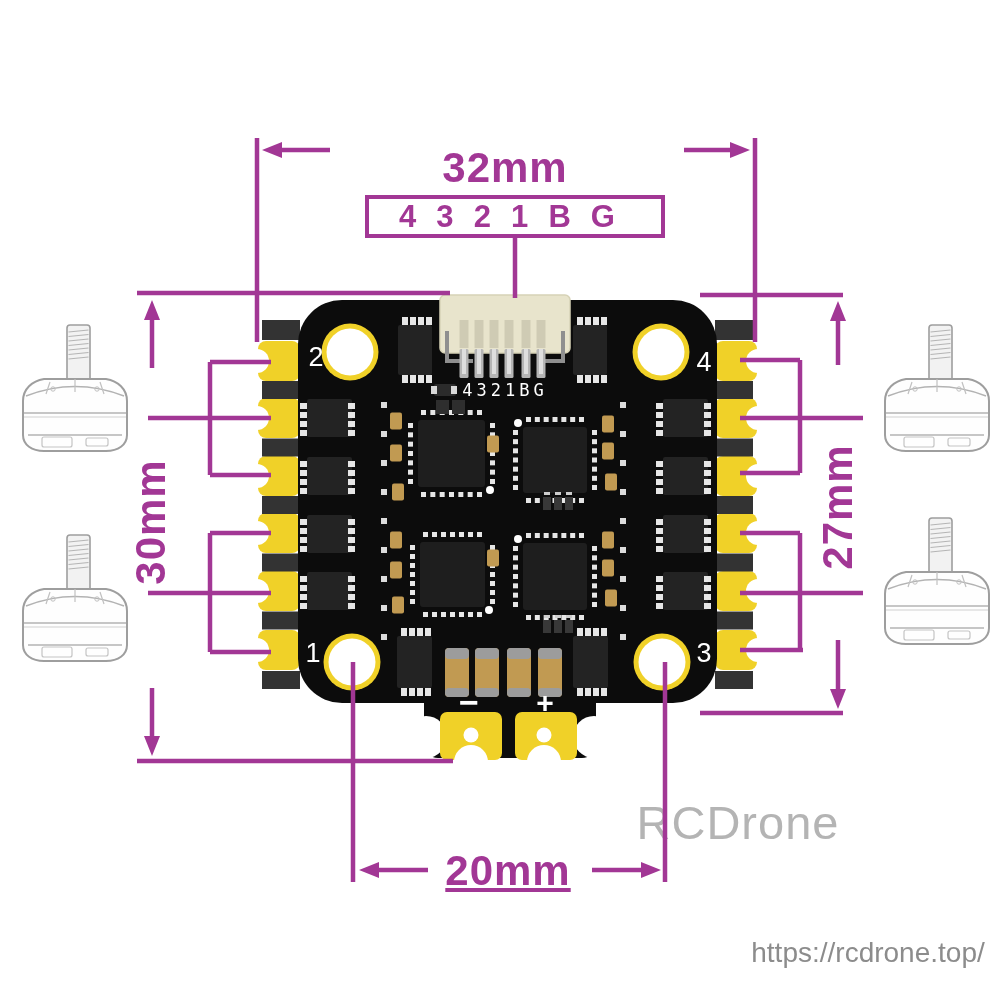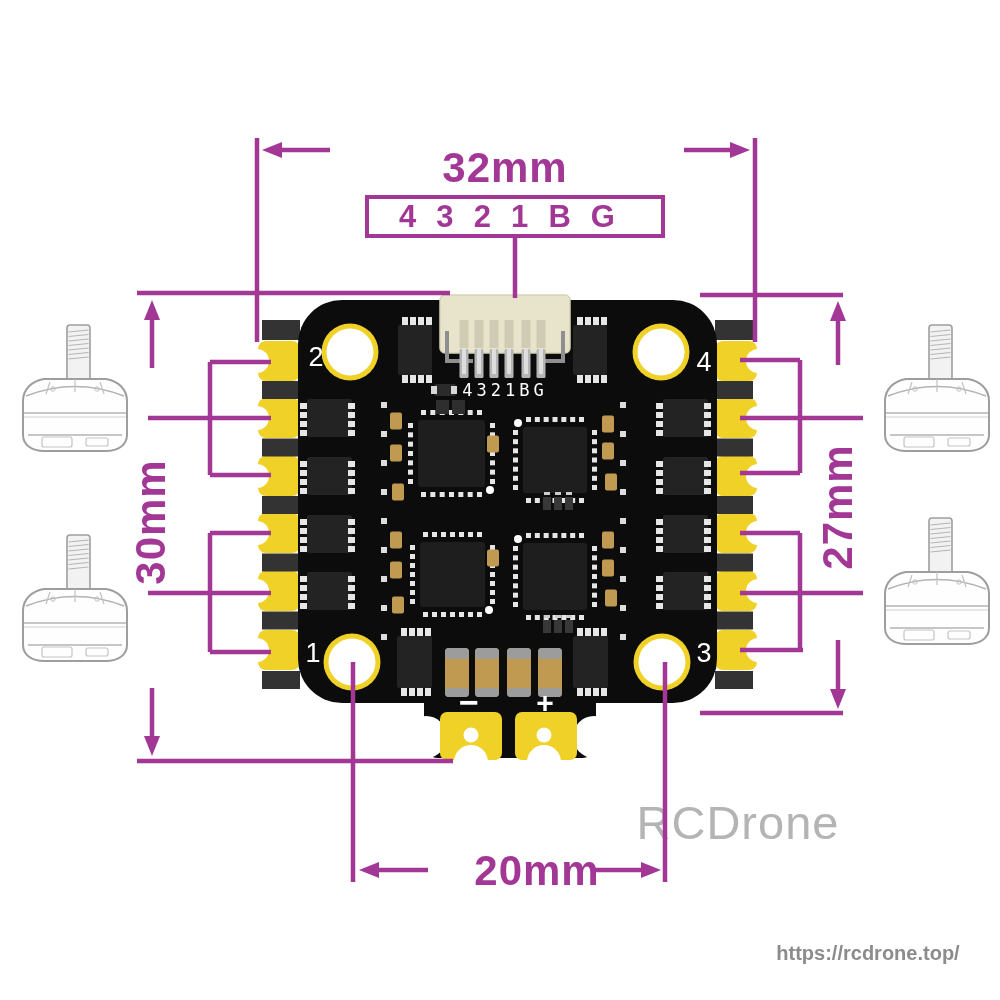--- a/index.html
+++ b/index.html
@@ -37,21 +37,21 @@
     font-size:30px;color:#ffffff;font-weight:bold;line-height:1;
   }
   .watermark{
     position:absolute;z-index:2;transform:translate(-50%,-50%);
     left:726px;top:822px;font-size:47px;color:var(--wm);letter-spacing:1px;
     white-space:nowrap;
     margin-left:12px;
   }
   .site-url{
     position:absolute;z-index:4;transform:translate(-50%,-50%);
-    left:868px;top:953px;font-size:20px;font-weight:bold;color:var(--url);white-space:nowrap;
+    left:868px;top:953px;font-size:28px;font-weight:normal;color:var(--url);white-space:nowrap;
   }
 </style>
 </head>
 <body>
 
 <div class="canvas">
 
   <svg id="board-svg" width="1000" height="1000" viewBox="0 0 1000 1000">
       <g transform="translate(20,323)">
         <rect x="47" y="2" width="23" height="58" rx="3" fill="#f2f2f2" stroke="#9e9e9e" stroke-width="1.6"></rect>
@@ -549,21 +549,21 @@
         <line x1="428" y1="870" x2="379" y2="870" stroke="#a23795" stroke-width="4.5"></line>
         <polygon points="359,870 379,878 379,862" fill="#a23795"></polygon>
         <line x1="592" y1="870" x2="641" y2="870" stroke="#a23795" stroke-width="4.5"></line>
         <polygon points="661,870 641,862 641,878" fill="#a23795"></polygon>
       </g>
     </svg>
 
   <div class="lbl dim-lbl" style="left:505px;top:168px;">32mm</div>
   <div class="lbl dim-lbl vert" style="left:151px;top:522px;">30mm</div>
   <div class="lbl dim-lbl vert" style="left:838px;top:507px;">27mm</div>
-  <div class="lbl dim-lbl" style="left:537px;top:871px;">20mm</div>
+  <div class="lbl dim-lbl" style="left:508px;top:871px;text-decoration:underline;">20mm</div>
 
   <div class="pin-box">
     <span>4</span>
     <span>3</span>
     <span>2</span>
     <span>1</span>
     <span>B</span>
     <span>G</span>
   </div>
 

